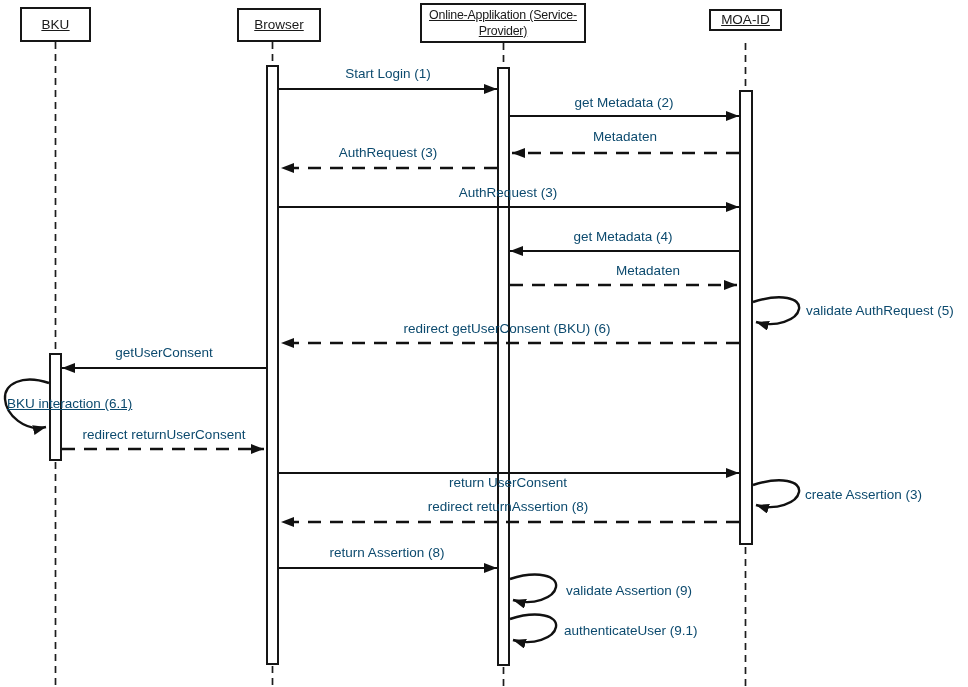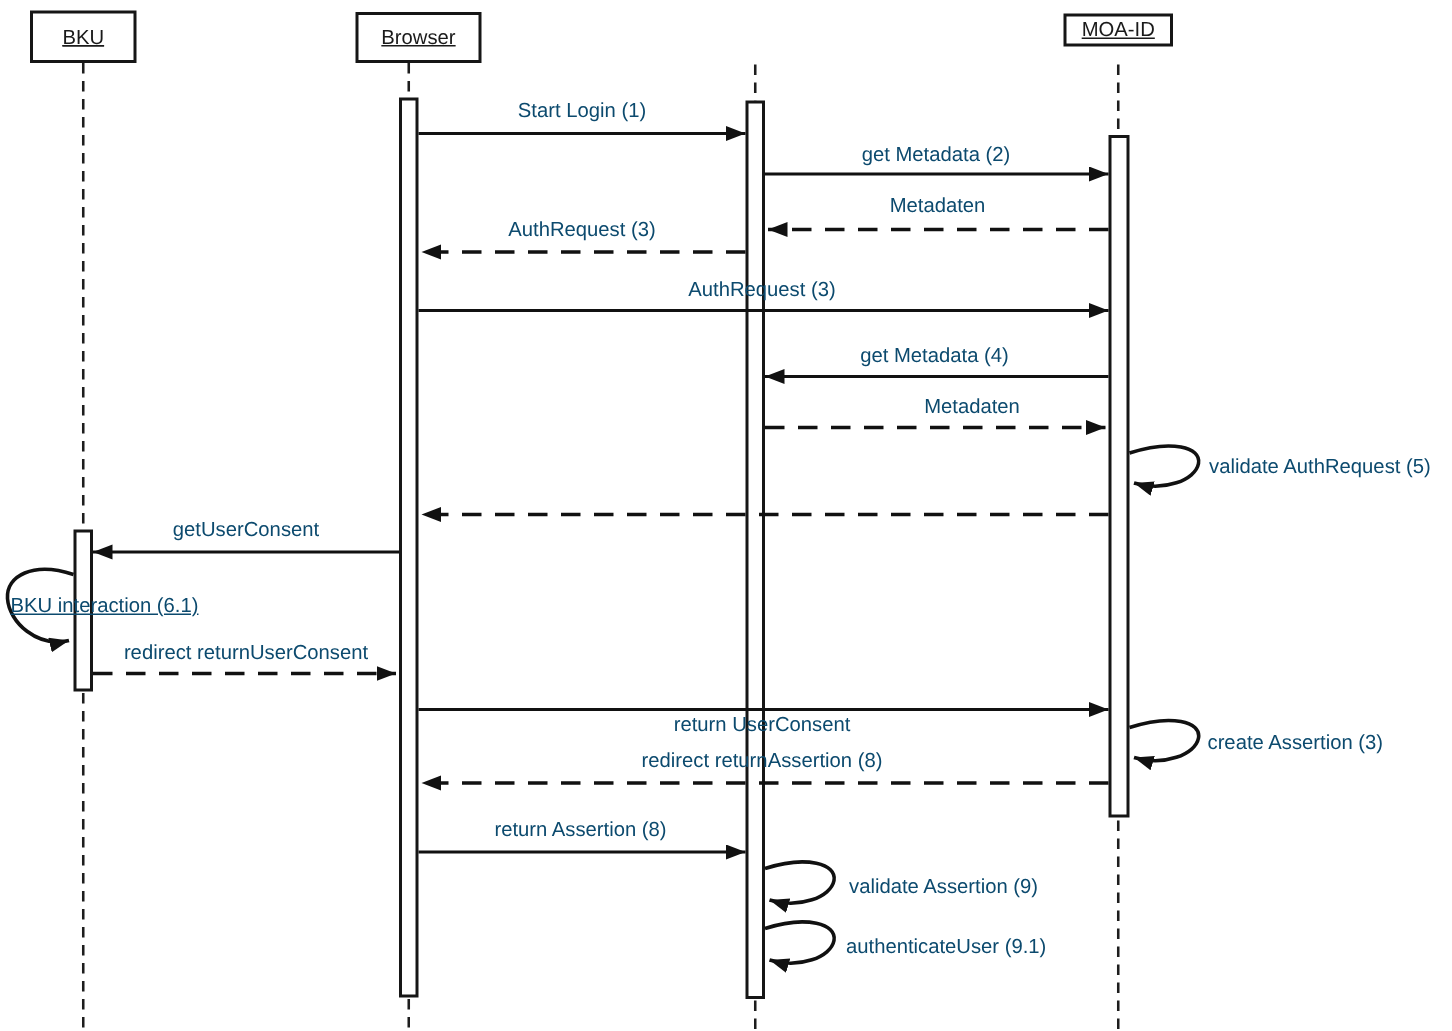--- a/index.html
+++ b/index.html
@@ -110,32 +110,39 @@
       <path d="M 510 619 C 538 610 558 616 556 627 C 554 638 533 646 513 640" marker-end="url(#arr)"></path>
     </g>
   </svg>
 
   <div class="actor" id="actor-bku">
     <span>BKU</span>
   </div>
   <div class="actor" id="actor-browser">
     <span>Browser</span>
   </div>
+  <div class="actor two-line" id="actor-oa">
+    <div>
+      <span>Online-Applikation (Service-</span><br>
+      <span>Provider)</span>
+    </div>
+  </div>
   <div class="actor" id="actor-moaid">
     <span>MOA-ID</span>
   </div>
 
   <div class="lbl c m1">Start Login (1)</div>
   <div class="lbl c m2">get Metadata (2)</div>
   <div class="lbl c m3">Metadaten</div>
   <div class="lbl c m4">AuthRequest (3)</div>
   <div class="lbl c m5">AuthRequest (3)</div>
   <div class="lbl c m6">get Metadata (4)</div>
   <div class="lbl c m7">Metadaten</div>
   <div class="lbl m8">validate AuthRequest (5)</div>
+  <div class="lbl c m9">redirect getUserConsent (BKU) (6)</div>
   <div class="lbl c m10">getUserConsent</div>
   <div class="lbl m11">BKU interaction (6.1)</div>
   <div class="lbl c m12">redirect returnUserConsent</div>
   <div class="lbl c m13">return UserConsent</div>
   <div class="lbl m14">create Assertion (3)</div>
   <div class="lbl c m15">redirect returnAssertion (8)</div>
   <div class="lbl c m16">return Assertion (8)</div>
   <div class="lbl m17">validate Assertion (9)</div>
   <div class="lbl m18">authenticateUser (9.1)</div>
 

